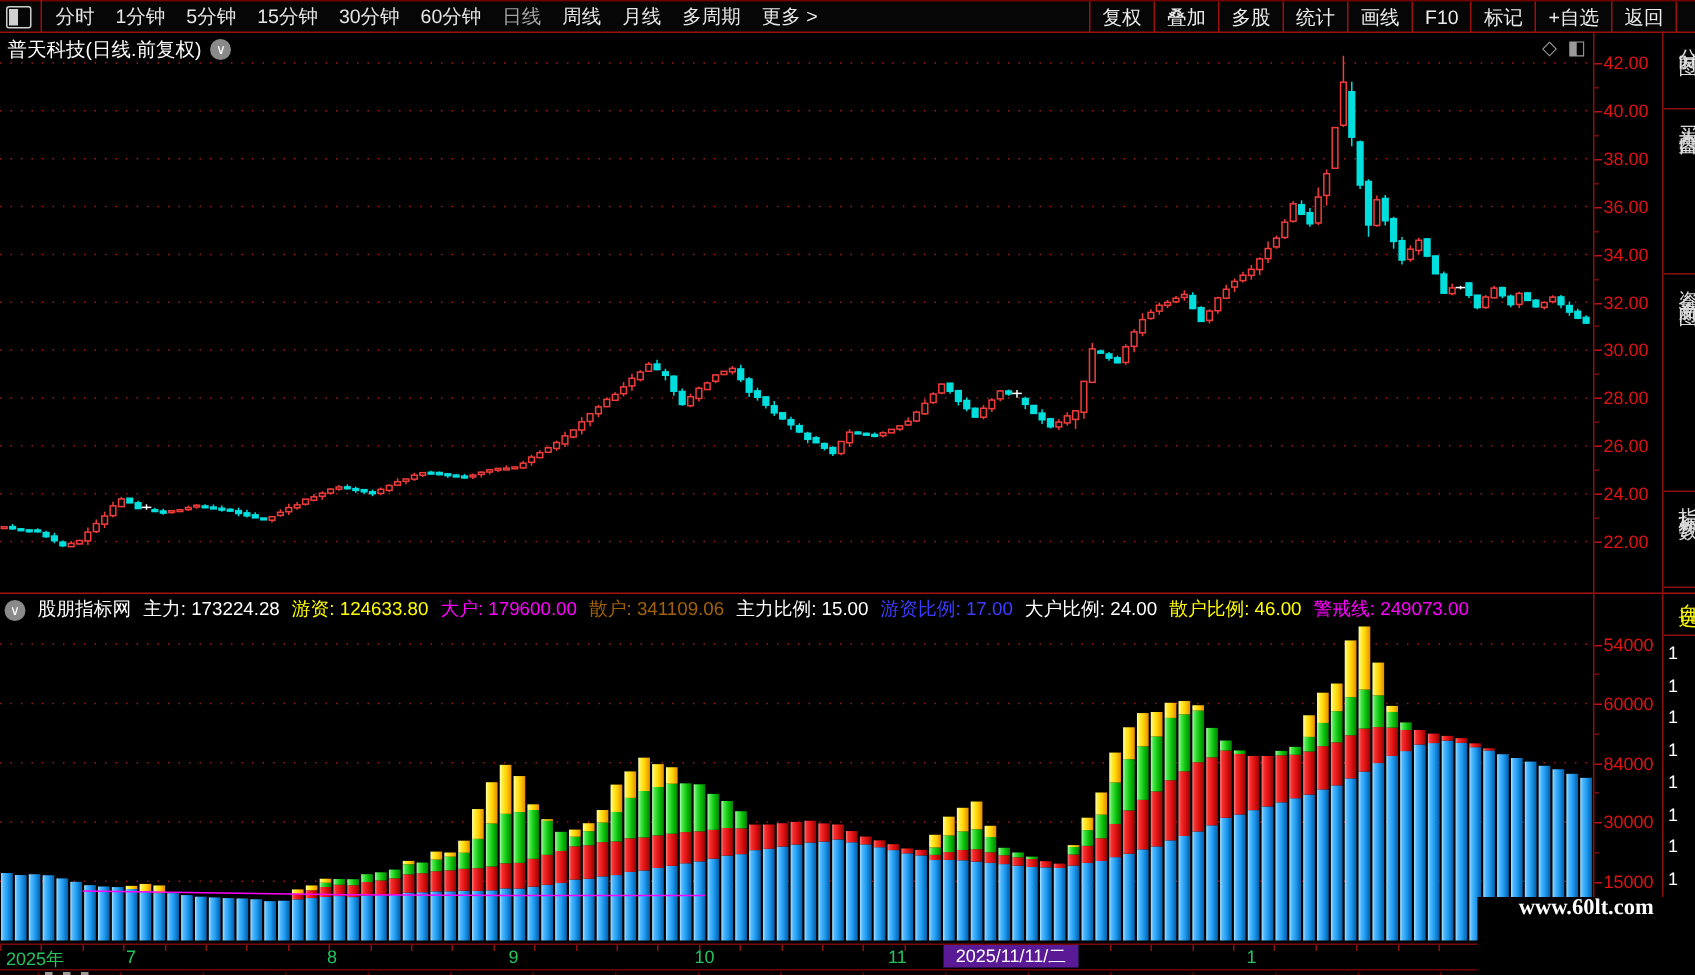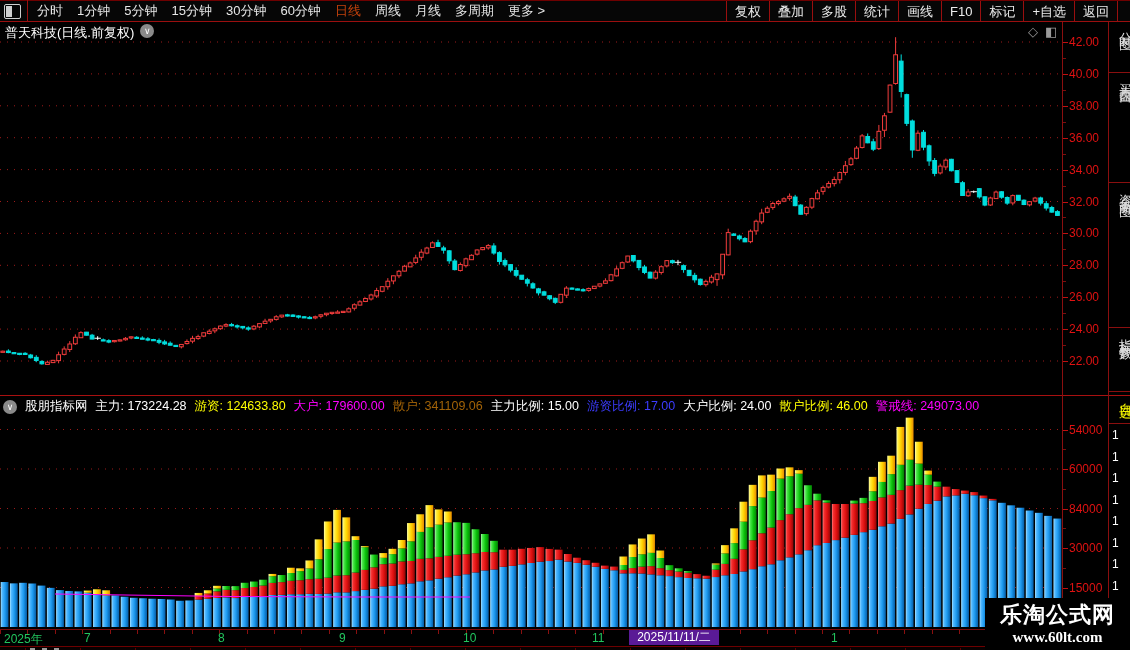--- a/index.html
+++ b/index.html
@@ -7,25 +7,25 @@
        font-family:"Liberation Sans","DejaVu Sans",sans-serif;-webkit-font-smoothing:none;}
   
   .toolbar{position:absolute;left:0;top:0;width:1130px;height:22px;box-sizing:border-box;
            background:#060606;border-top:1px solid #6e0000;border-bottom:1px solid #9a0f0f;
            display:flex;align-items:center;z-index:20;}
   .win-icon{width:15px;height:13px;border:1px solid #cfcfcf;border-radius:2px;margin:0 4px;position:relative;}
   .win-icon::after{content:"";position:absolute;left:1px;top:1px;bottom:1px;width:6px;background:#cfcfcf;}
   .icon-box{height:22px;display:flex;align-items:center;border-right:1px solid #9a0f0f;padding-right:2px;}
   .periods{display:flex;gap:14px;margin-left:9px;}
   .period{color:#e6e6e6;font-size:13px;white-space:nowrap;cursor:default;}
-  .period.active{color:#c2410c;}
+  .period.active{color:#a3a3a3;}
   .tbtns{position:absolute;right:12px;top:0;height:21px;display:flex;align-items:center;border-right:1px solid #9a0f0f;}
   .tbtn{color:#ececec;font-size:13px;padding:0 8px;height:21px;line-height:21px;border-left:1px solid #9a0f0f;white-space:nowrap;}
   
-  .title-row{position:absolute;left:5px;top:24px;display:flex;align-items:flex-start;gap:6px;z-index:6;}
+  .title-row{position:absolute;left:5px;top:24px;display:flex;align-items:center;gap:6px;z-index:6;}
   .title-text{color:#ffffff;font-size:13px;}
   .chev-circle{width:14px;height:14px;border-radius:50%;background:#8a8a8a;color:#fff;
                font-size:9px;line-height:14px;text-align:center;}
   .deco-icons{position:absolute;left:1028px;top:24px;display:flex;gap:7px;z-index:6;color:#9a9a9a;font-size:13px;}
   
   .vline{position:absolute;width:1px;background:#8a0f0f;z-index:4;}
   .hline{position:absolute;height:1px;background:#a81010;z-index:4;}
   
   .ax-label{position:absolute;color:#e01212;font-size:12px;z-index:3;}
   .tickmark{position:absolute;height:1px;background:#c01010;z-index:3;}
@@ -1012,16 +1012,15 @@
       <div class="rs-digit" style="top: 449px;">1</div>
       <div class="rs-digit" style="top: 470.5px;">1</div>
       <div class="rs-digit" style="top: 492px;">1</div>
       <div class="rs-digit" style="top: 513.5px;">1</div>
       <div class="rs-digit" style="top: 535px;">1</div>
       <div class="rs-digit" style="top: 556.5px;">1</div>
       <div class="rs-digit" style="top: 578px;">1</div>
     </div>
 
   <div class="watermark">
-    <div class="wm1">乐淘公式网</div>
     <div class="wm2">www.60lt.com</div>
   </div>
 </div>
 
 </body></html>

